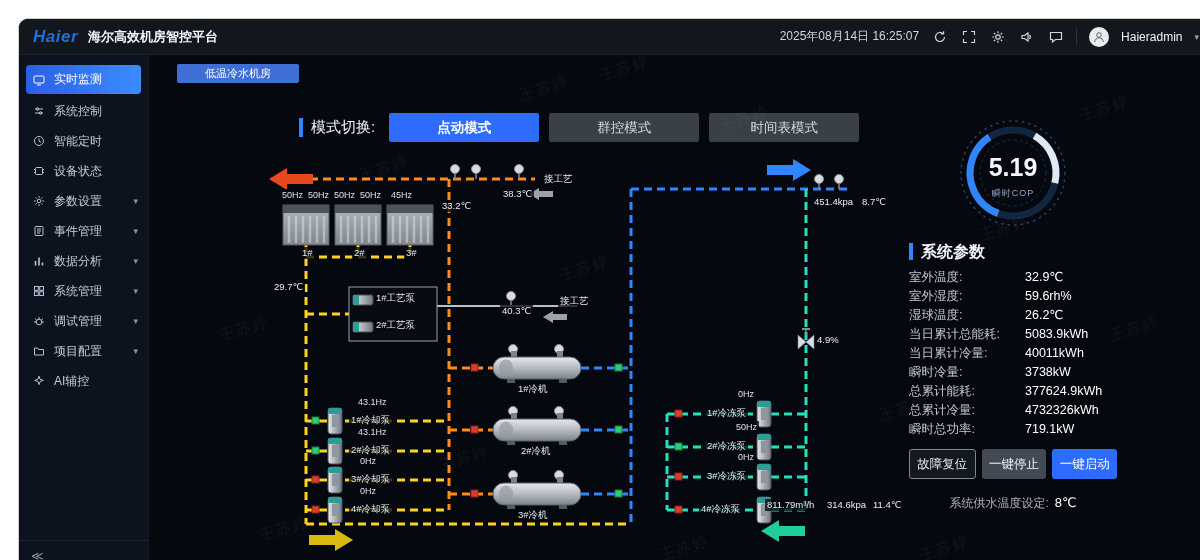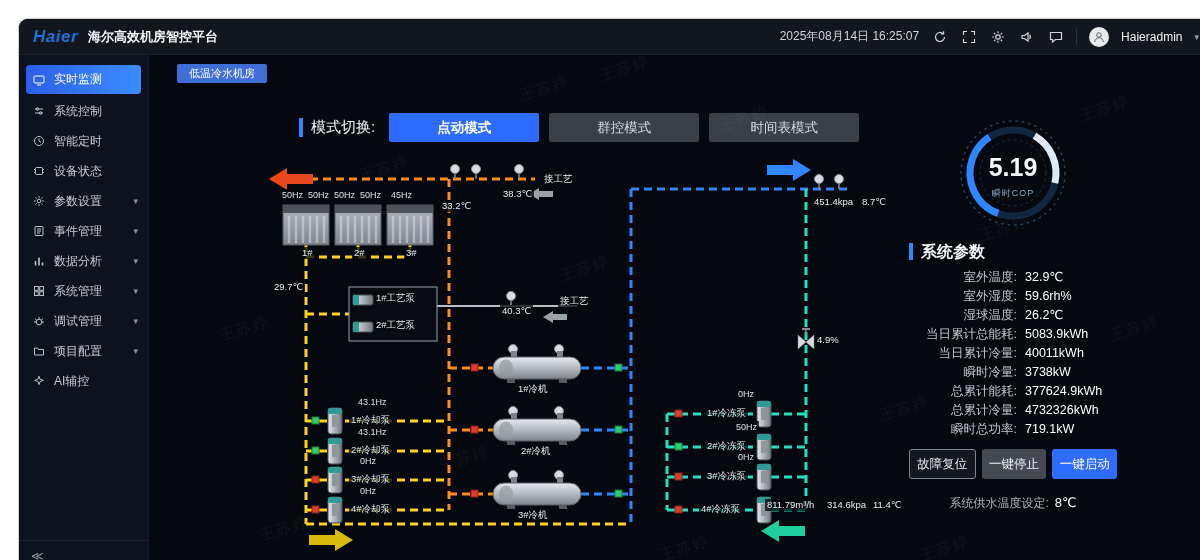--- a/index.html
+++ b/index.html
@@ -18,34 +18,34 @@
   .chev{font-size:9px;color:#9aa4b0;}
   
   .sidebar{position:absolute;top:36px;left:0;bottom:0;width:130px;background:#0d131e;z-index:15;display:flex;flex-direction:column;padding-top:10px;box-sizing:border-box;border-right:1px solid #141b26;}
   .side-item{height:30px;display:flex;align-items:center;padding:0 10px 0 14px;color:#c2ccd7;font-size:12px;cursor:pointer;gap:9px;flex:none;}
   .side-item.active{background:linear-gradient(90deg,#2b5fe8,#3b8cff);border-radius:4px;margin:0 7px 2px;color:#fff;padding-left:7px;height:29px;}
   .side-item svg{stroke:#b9c3cf;fill:none;stroke-width:1;flex:none;}
   .side-item.active svg{stroke:#fff;}
   .side-chev{margin-left:auto;color:#8a94a2;font-size:9px;}
   .side-footer{margin-top:auto;border-top:1px solid #1b2330;padding:8px 12px 10px;color:#8a94a2;font-size:12px;}
   
-  .tab{position:absolute;left:158px;top:45px;height:19px;padding:0 12px;background:#3f6ed6;color:#fff;font-size:11px;display:flex;align-items:center;border-radius:2px;z-index:10;cursor:pointer;}
+  .tab{position:absolute;left:158px;top:45px;height:19px;padding:0 28px;background:#3f6ed6;color:#fff;font-size:11px;display:flex;align-items:center;border-radius:2px;z-index:10;cursor:pointer;}
   
   .mode-row{position:absolute;left:280px;top:94px;display:flex;align-items:center;gap:10px;z-index:6;}
   .mode-label{color:#f2f6fa;font-size:15px;font-weight:normal;border-left:4px solid #2f86ff;padding-left:8px;margin-right:4px;}
   .mode-btn{width:150px;height:29px;display:flex;align-items:center;justify-content:center;background:#3a4047;color:#d2d7dd;font-size:13.5px;border-radius:2px;cursor:pointer;}
   .mode-btn.active{background:#2e6bff;color:#fff;font-weight:bold;}
   
   .rpanel{position:absolute;left:890px;top:92px;width:208px;z-index:6;}
   .panel-title{font-size:16px;font-weight:bold;color:#f2f6fa;border-left:4px solid #2f86ff;padding-left:8px;line-height:17px;margin-bottom:8px;}
   .gauge-wrap{position:relative;width:120px;height:120px;margin:2px auto 10px;}
   .cop-value{position:absolute;left:0;top:40px;width:120px;text-align:center;font-size:25px;font-weight:bold;color:#f4f8fd;}
   .cop-label{position:absolute;left:0;top:74px;width:120px;text-align:center;font-size:9px;color:#8fa9c9;letter-spacing:1px;}
   .param-row{display:flex;font-size:12.5px;line-height:19px;}
-  .param-label{width:108px;text-align:right;color:#bfc9d4;flex:none;}
+  .param-label{width:108px;color:#bfc9d4;flex:none;}
   .param-value{margin-left:8px;color:#fff;white-space:nowrap;}
   .btn-row{display:flex;gap:6px;margin-top:10px;}
   .btn{height:30px;flex:1;display:flex;align-items:center;justify-content:center;font-size:12.5px;border-radius:3px;cursor:pointer;box-sizing:border-box;white-space:nowrap;}
   .btn-outline{background:#14191f;border:1px solid #7d8894;color:#e8edf2;}
   .btn-gray{background:#434a53;color:#f0f3f6;}
   .btn-blue{background:#2e6bff;color:#fff;}
   .supply-row{margin-top:16px;text-align:center;font-size:12px;color:#a9b4c0;}
   .supply-value{color:#fff;font-size:13px;margin-left:6px;}
   
   .stage{position:absolute;inset:0;z-index:2;}

